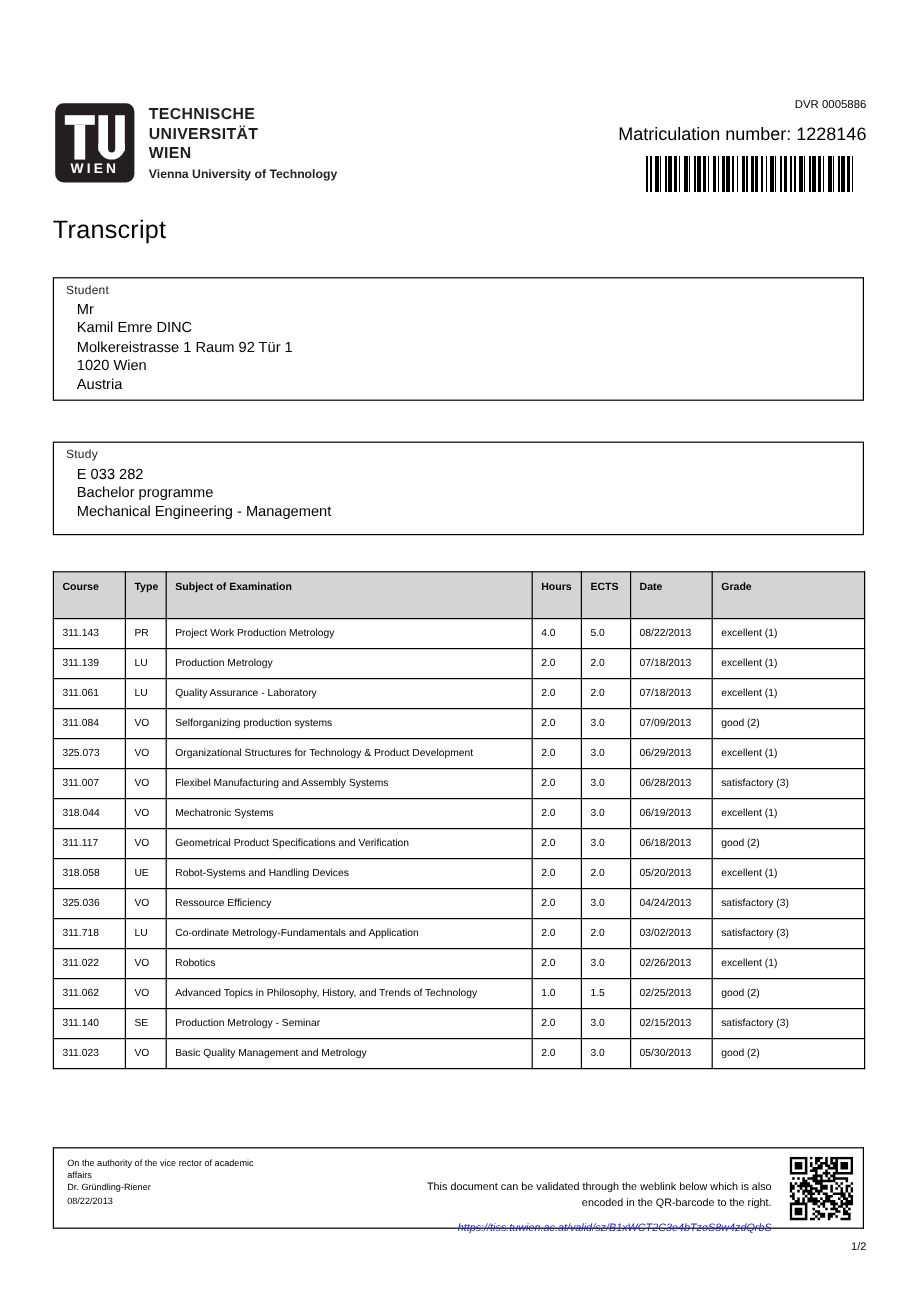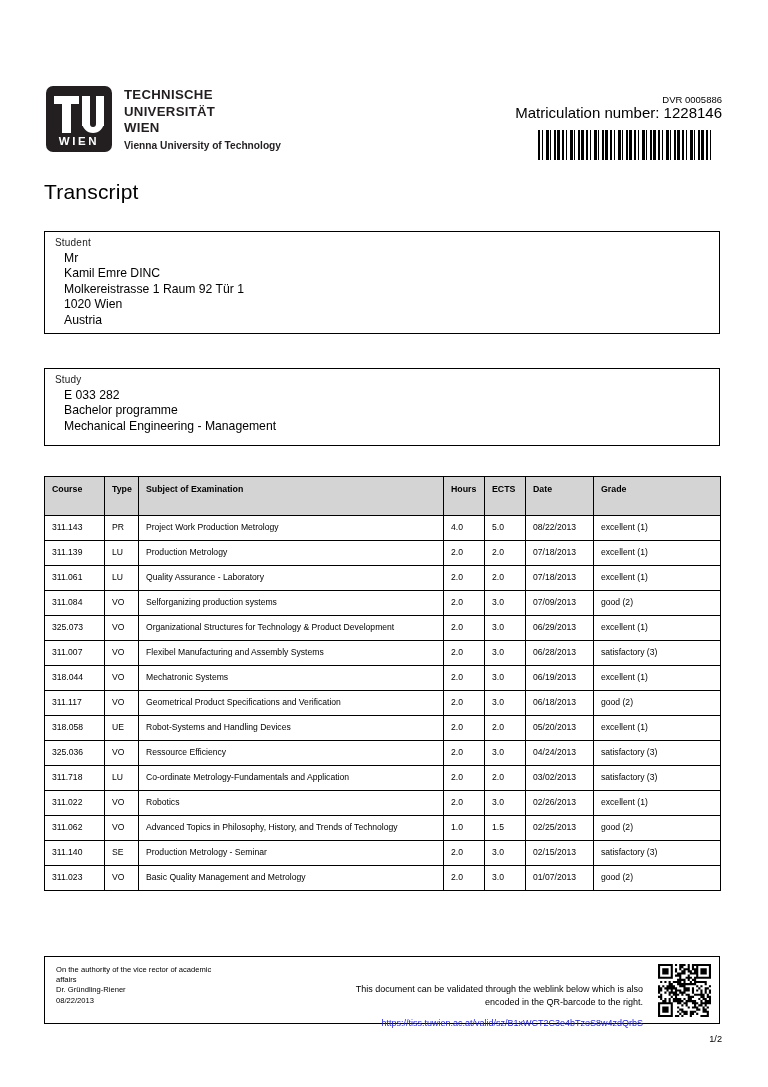--- a/index.html
+++ b/index.html
@@ -124,21 +124,21 @@
     font-size: 10.2px;
     font-weight: bold;
     line-height: 15px;
     color: #231f20;
     margin-top: 1px;
   }
 
   #dvr {
     position: absolute;
     right: 0;
-    top: 16px;
+    top: 4px;
     font-size: 9.5px;
     color: #000;
     text-align: center;
   }
   #matric {
     position: absolute;
     right: 0;
     top: 26px;
     font-size: 15px;
     text-align: right;
@@ -268,20 +268,21 @@
     line-height: 12.6px;
     color: #000;
   }
   #footer-url {
     display: block;
     margin-top: 9px;
     font-size: 9px;
     color: #2525cc;
     text-decoration: none;
     word-break: break-all;
+    font-style: italic;
   }
   #qr {
     position: absolute;
     right: 8px;
     top: 7px;
     width: 53px;
     height: 53px;
     background: #fff;
   }
   #page-num {
@@ -491,21 +492,21 @@
           <td>3.0</td>
           <td>02/15/2013</td>
           <td>satisfactory (3)</td>
         </tr>
         <tr>
           <td>311.023</td>
           <td>VO</td>
           <td>Basic Quality Management and Metrology</td>
           <td>2.0</td>
           <td>3.0</td>
-          <td>01/07/2013</td>
+          <td>05/30/2013</td>
           <td>good (2)</td>
         </tr>
       </tbody>
   </table>
 
   <div id="footer-box">
     <div id="footer-left">
       <div>On the authority of the vice rector of academic</div>
       <div>affairs</div>
       <div>Dr. Gründling-Riener</div>

